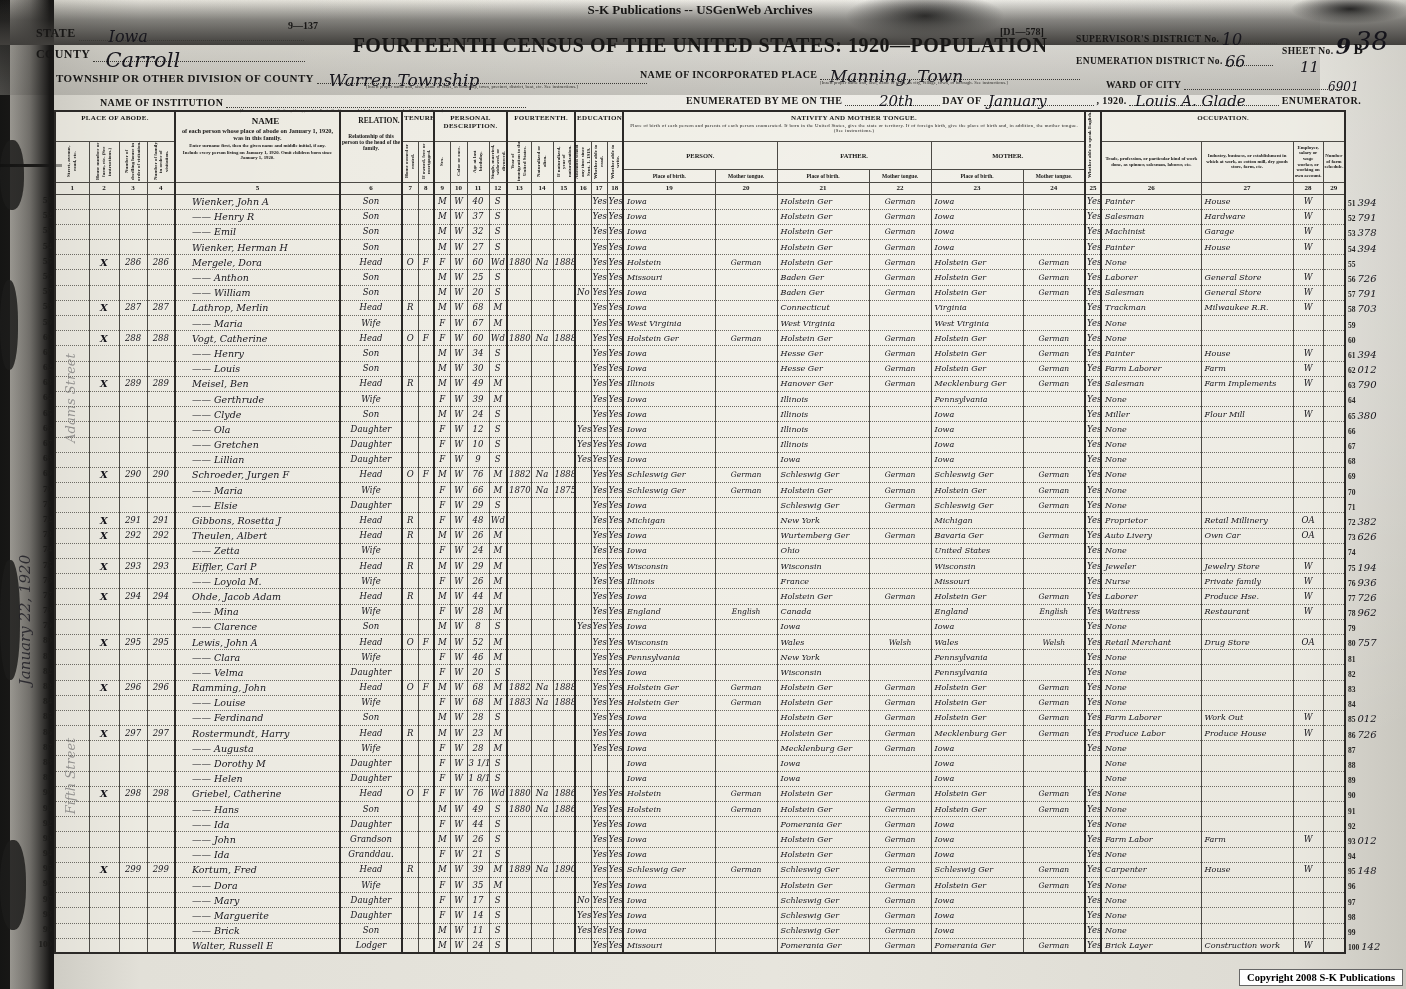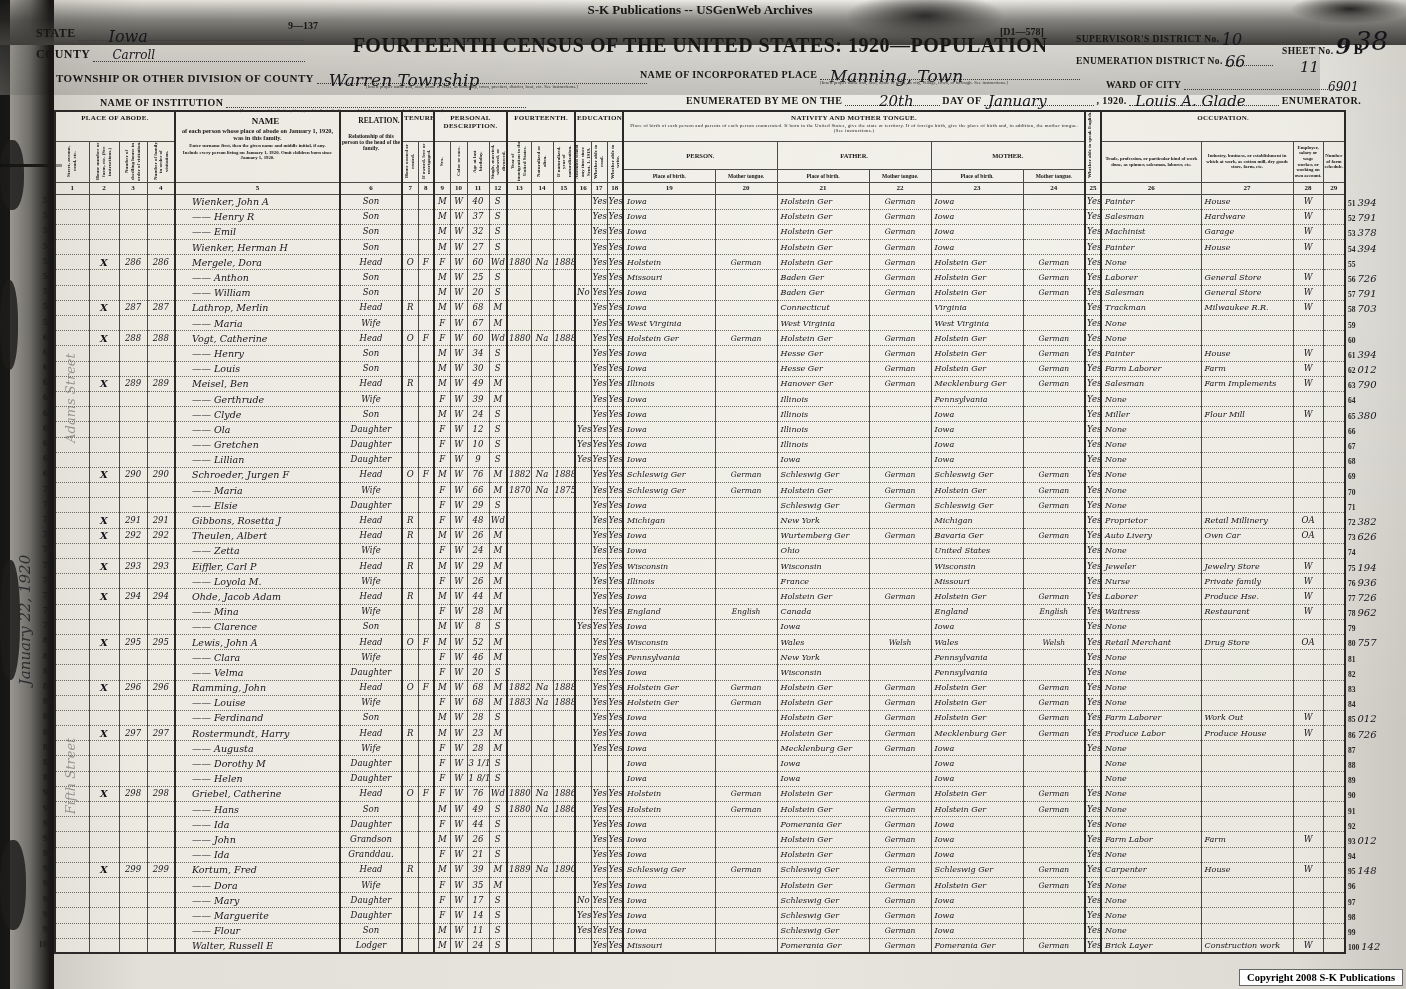--- a/index.html
+++ b/index.html
@@ -105,21 +105,21 @@
   <div class="abs formno">9—137</div>
   <div class="abs title">FOURTEENTH CENSUS OF THE UNITED STATES: 1920—POPULATION</div>
   <div class="abs plate">[D1—578]</div>
 
   <div class="abs stateRow">
     <span class="lbl">STATE</span>
     <span class="dot" style="width:225px;text-align:left;"><span class="hwt" style="font-size:16px;margin-left:30px;">Iowa</span></span>
   </div>
   <div class="abs countyRow">
     <span class="lbl">COUNTY</span>
-    <span class="dot" style="width:212px;text-align:left;"><span class="hwt" style="font-size:12px;margin-left:19px;">Carroll</span></span>
+    <span class="dot" style="width:212px;text-align:left;"><span class="hwt" style="font-size:21px;margin-left:12px;">Carroll</span></span>
   </div>
 
   <div class="abs twpRow">
     <span class="lbl">TOWNSHIP OR OTHER DIVISION OF COUNTY</span>
     <span class="dot" style="width:330px;text-align:left;"><span class="hwt" style="font-size:17px;margin-left:12px;">Warren Township</span></span>
     <div class="note" style="margin-left:310px;">[Insert proper name and, also, name of class, as township, town, precinct, district, beat, etc.  See instructions.]</div>
   </div>
 
   <div class="abs placeLbl">
     <span class="lbl">NAME OF INCORPORATED PLACE</span>
@@ -1882,21 +1882,21 @@
             <td class="koc hl">None</td>
             <td class="kin"></td>
             <td class="kem"></td>
             <td class="kc29"></td>
           </tr>
           <tr>
             <td></td>
             <td class="kx"></td>
             <td class="kdw"></td>
             <td class="kfm"></td>
-            <td class="knm hl">—— Flour</td>
+            <td class="knm hl">—— Brick</td>
             <td class="krl hl">Son</td>
             <td class="kt1 hl"></td>
             <td class="kt2"></td>
             <td class="ksx hl">M</td>
             <td class="krc">W</td>
             <td class="kag">11</td>
             <td class="kmr">S</td>
             <td class="kim hl"></td>
             <td class="kna"></td>
             <td class="kny"></td>

